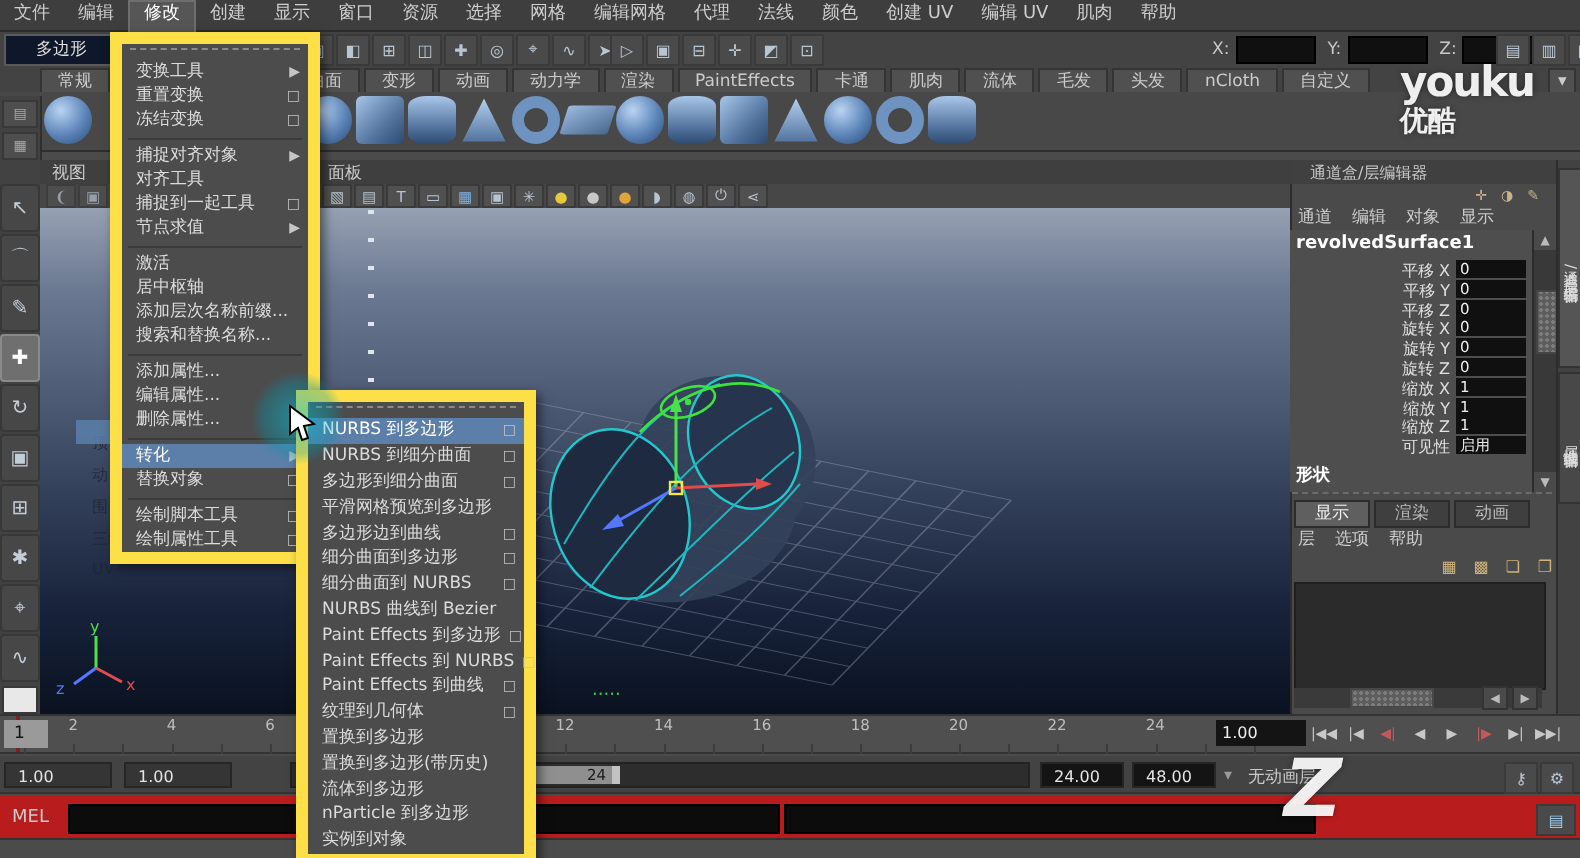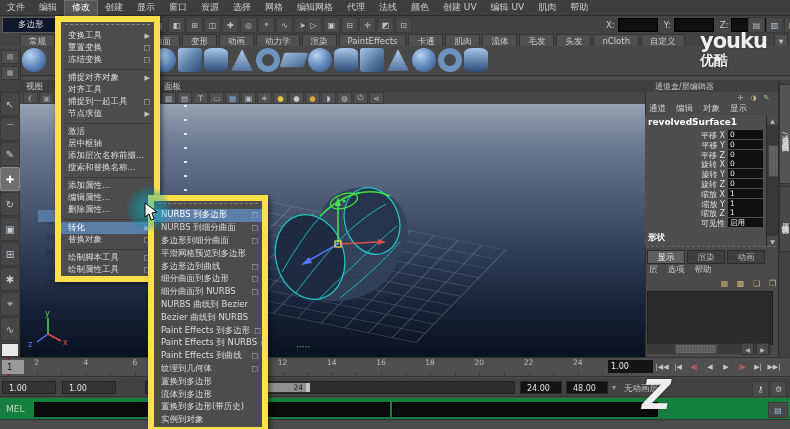--- a/index.html
+++ b/index.html
@@ -100,21 +100,21 @@
   #rangeslider{left:0;top:378px;width:790px;height:19px;background:#434343;border-bottom:1px solid #333;box-sizing:border-box;}
   .rfld{position:absolute;top:3px;height:13px;background:#353535;border:1px solid #262626;color:#e5e5e5;
         font-size:8px;line-height:13px;padding-left:6px;box-sizing:border-box;}
   .rfldk{background:#141414;}
   #rtrack{left:145px;top:381px;width:370px;height:13px;background:#2d2d2d;border:1px solid #222;box-sizing:border-box;}
   #rbar{position:absolute;left:2px;top:1px;width:162px;height:9px;background:#8f8f8f;
         border-left:4px solid #c2c2c2;border-right:4px solid #c2c2c2;box-sizing:border-box;}
   #rbar .r1{position:absolute;left:3px;top:0;font-size:7.5px;color:#1a1a1a;line-height:9px;}
   #rbar .r24{position:absolute;right:3px;top:0;font-size:7.5px;color:#1a1a1a;line-height:9px;}
   
-  #cmdline{left:0;top:398px;width:790px;height:22px;background:#15803d;border-bottom:1px solid #333;box-sizing:border-box;}
+  #cmdline{left:0;top:398px;width:790px;height:22px;background:#b91c1c;border-bottom:1px solid #333;box-sizing:border-box;}
   .cmdfld{position:absolute;top:4px;height:13px;background:#0c0c0c;border:1px solid #000;}
   #helpline{left:0;top:420px;width:790px;height:9px;background:#4b4b4b;}
   
   .menu{position:absolute;background:#4c4c4c;border:6px solid #fde047;box-shadow:2px 2px 5px rgba(0,0,0,.5);z-index:50;}
   .tearoff{height:3px;margin:2px 4px 2px;border-top:1px dashed #8a8a8a;}
   .mi{height:12px;display:flex;align-items:center;padding:0 4px 0 7px;font-size:8.5px;color:#dcdcdc;white-space:nowrap;}
   .mi .mil{flex:1;}
   .mi .mis{font-size:7px;color:#c5c5c5;margin-left:4px;}
   .mi.hl{background:#5b7fa8;color:#fff;}
   .mi.sep{height:2px;padding:0;margin:1px 3px 2px;border-bottom:1px solid #3b3b3b;}
@@ -669,49 +669,49 @@
         </div>
         <div class="mi">
           <span class="mil">细分曲面到 NURBS</span>
           <span class="mis">□</span>
         </div>
         <div class="mi">
           <span class="mil">NURBS 曲线到 Bezier</span>
           <span class="mis"></span>
         </div>
         <div class="mi">
-          <span class="mil">Bezier 曲线到 NURBS</span>
-          <span class="mis"></span>
-        </div>
-        <div class="mi">
           <span class="mil">Paint Effects 到多边形</span>
           <span class="mis">□</span>
         </div>
         <div class="mi">
           <span class="mil">Paint Effects 到 NURBS</span>
           <span class="mis">□</span>
         </div>
         <div class="mi">
           <span class="mil">Paint Effects 到曲线</span>
           <span class="mis">□</span>
         </div>
         <div class="mi">
           <span class="mil">纹理到几何体</span>
           <span class="mis">□</span>
         </div>
         <div class="mi">
           <span class="mil">置换到多边形</span>
           <span class="mis"></span>
         </div>
         <div class="mi">
+          <span class="mil">置换到多边形(带历史)</span>
+          <span class="mis"></span>
+        </div>
+        <div class="mi">
           <span class="mil">流体到多边形</span>
           <span class="mis"></span>
         </div>
         <div class="mi">
-          <span class="mil">置换到多边形(带历史)</span>
+          <span class="mil">nParticle 到多边形</span>
           <span class="mis"></span>
         </div>
         <div class="mi">
           <span class="mil">实例到对象</span>
           <span class="mis"></span>
         </div>
       </div>
   </div>
 
   <div id="clickblob" class="abs"></div>

